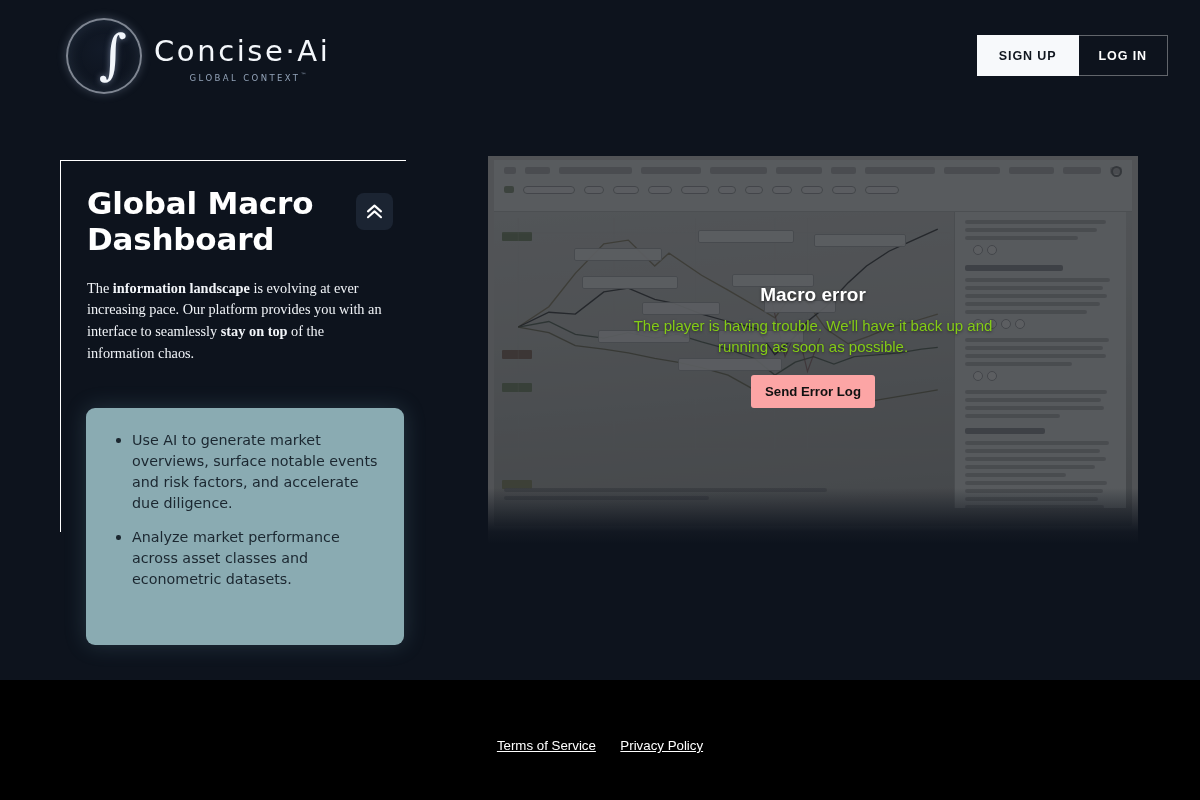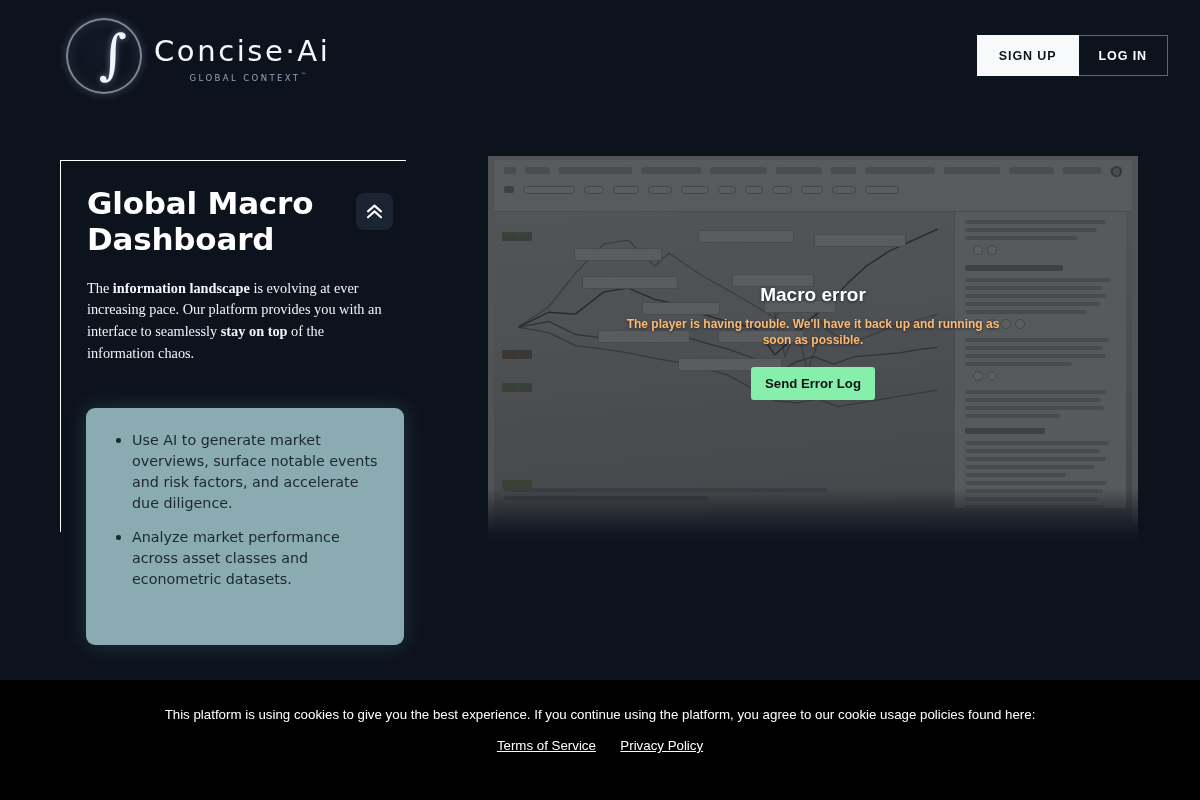--- a/index.html
+++ b/index.html
@@ -374,30 +374,29 @@
   .error-title {
     font-family: "Liberation Sans", sans-serif;
     font-size: 19px;
     font-weight: bold;
     color: #ffffff;
     margin-bottom: 10px;
     text-shadow: 0 1px 3px rgba(0,0,0,0.55);
   }
   .error-msg {
     font-family: "Liberation Sans", sans-serif;
-    font-size: 12px;
+    font-size: 15px;
     line-height: 1.37;
-    color: #fdba74;
+    color: #84cc16;
     max-width: 400px;
     margin: 0 auto 18px;
     text-shadow: 0 1px 3px rgba(0,0,0,0.55);
-    font-weight: bold;
   }
   .error-btn {
-    background: #86efac;
+    background: #fca5a5;
     color: #111111;
     border: none;
     font-family: "Liberation Sans", sans-serif;
     font-size: 13.2px;
     font-weight: bold;
     padding: 9px 14px;
     border-radius: 3px;
     cursor: pointer;
   }
 
@@ -661,18 +660,17 @@
   <div class="error-overlay">
     <div class="error-title">Macro error</div>
     <div class="error-msg">The player is having trouble. We'll have it back up and running as soon as possible.</div>
     <button class="error-btn">Send Error Log</button>
   </div>
 
   <div class="player-fade"></div>
 </div>
 
 <div class="cookie-banner">
-  <div class="cookie-text">This platform is using cookies to give you the best experience. If you continue using the platform, you agree to our cookie usage policies found here:</div>
   <div class="cookie-links">
     <a>Terms of Service</a>
     <a>Privacy Policy</a>
   </div>
 </div>
 
 </body></html>

